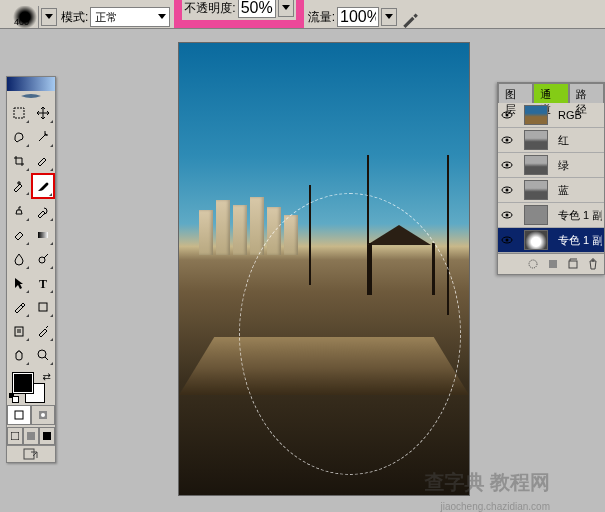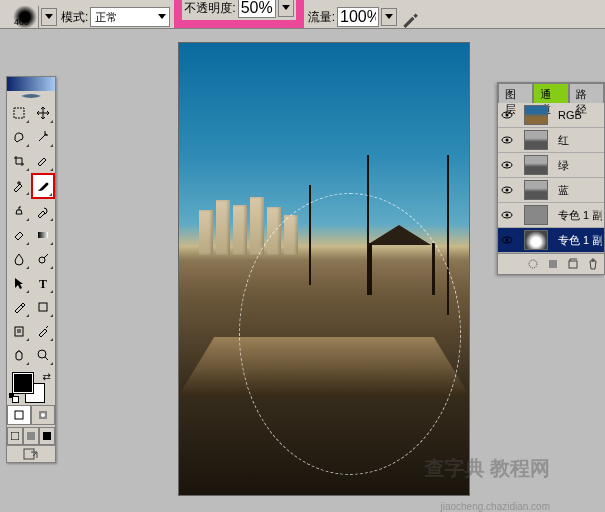--- a/index.html
+++ b/index.html
@@ -40,21 +40,21 @@
 .photo{width:100%;height:100%;position:relative;overflow:hidden;background:linear-gradient(to bottom,#0a6a9e 0%,#2e8bb5 25%,#5faac5 40%,#c8b88a 45%,#8a7654 48%,#6e5a3c 55%,#3a2f1e 75%,#1a140c 100%)}
 .buildings{position:absolute;left:20px;bottom:240px;width:140px;height:60px;display:flex;gap:3px;align-items:flex-end}
 .bld{width:14px;background:linear-gradient(to bottom,#d8c8a8,#b8a880);box-shadow:inset -2px 0 3px rgba(0,0,0,0.2)}
 .pavilion{position:absolute;right:30px;bottom:200px;width:80px;height:70px}
 .roof{position:absolute;top:0;left:0;width:80px;height:20px;background:#2a1f14;clip-path:polygon(10% 100%,50% 0,90% 100%)}
 .posts{position:absolute;top:18px;left:10px;width:60px;height:52px;border-left:3px solid #1a120a;border-right:3px solid #1a120a}
 .boardwalk{position:absolute;left:0;bottom:100px;width:100%;height:100px;background:linear-gradient(to bottom,#9a8258 0%,#6a5638 60%,#3a2c18 100%);transform:perspective(200px) rotateX(40deg);transform-origin:bottom}
 .tree{position:absolute;width:2px;background:#1a120a}
 .sel-ellipse{position:absolute;left:60px;top:150px;width:220px;height:280px;border:1px dashed rgba(255,255,255,0.7);border-radius:50%}
 .wm{position:absolute;right:8px;bottom:6px;color:rgba(255,255,255,0.7);font-size:16px;font-weight:bold;font-style:italic}
-.wm2{position:absolute;right:-60px;bottom:26px;color:rgba(80,80,80,0.4);font-size:20px;font-weight:bold}
+.wm2{position:absolute;right:-60px;bottom:12px;color:rgba(80,80,80,0.4);font-size:20px;font-weight:bold}
 .wm3{position:absolute;right:-60px;bottom:-4px;color:rgba(80,80,80,0.4);font-size:10px}
 
 .channels{position:absolute;right:0;top:82px;width:106px;background:#d4d0c8;border:1px solid #808080;box-shadow:-1px 1px 3px rgba(0,0,0,0.3)}
 .tabs{display:flex;height:20px;background:#d4d0c8;font-size:11px}
 .tab{padding:3px 6px;border:1px solid #808080;border-bottom:none;background:#bdbdbd;cursor:pointer}
 .tab.active{background:#84cc16}
 .ch-list{background:#d4d0c8}
 .ch-row{display:flex;align-items:center;height:24px;border-bottom:1px solid #aaa;padding:0 2px;gap:10px}
 .ch-row.selected{background:#0a246a;color:#fff}
 .eye{width:14px;height:14px;display:flex;align-items:center;justify-content:center}

